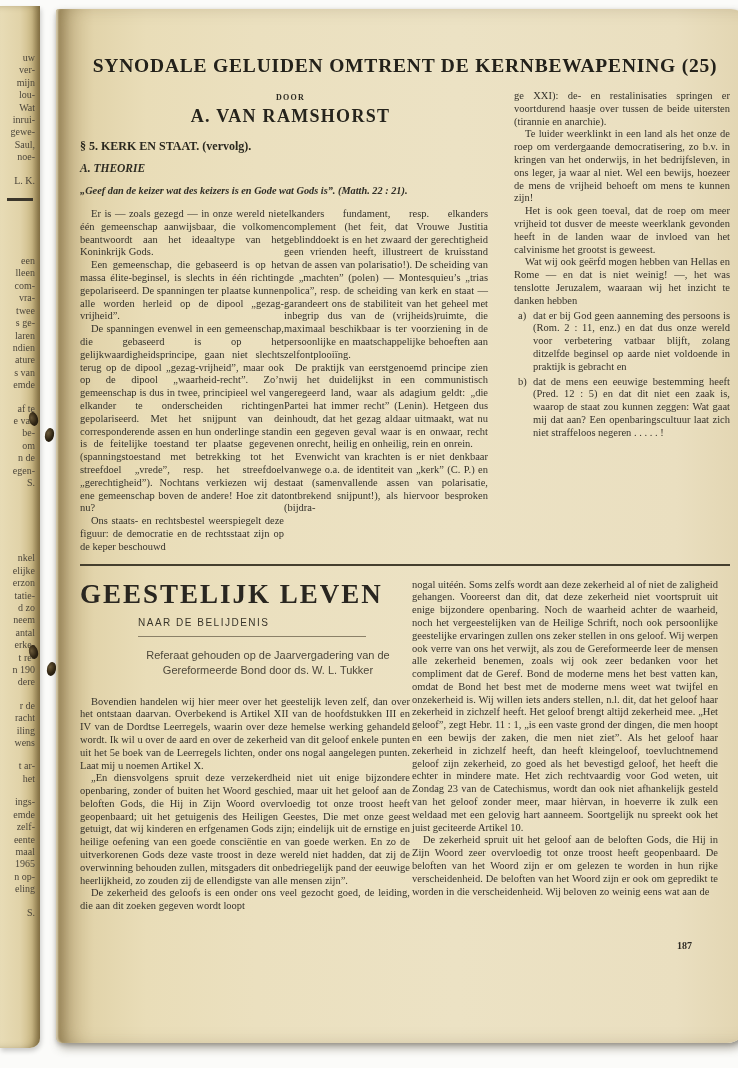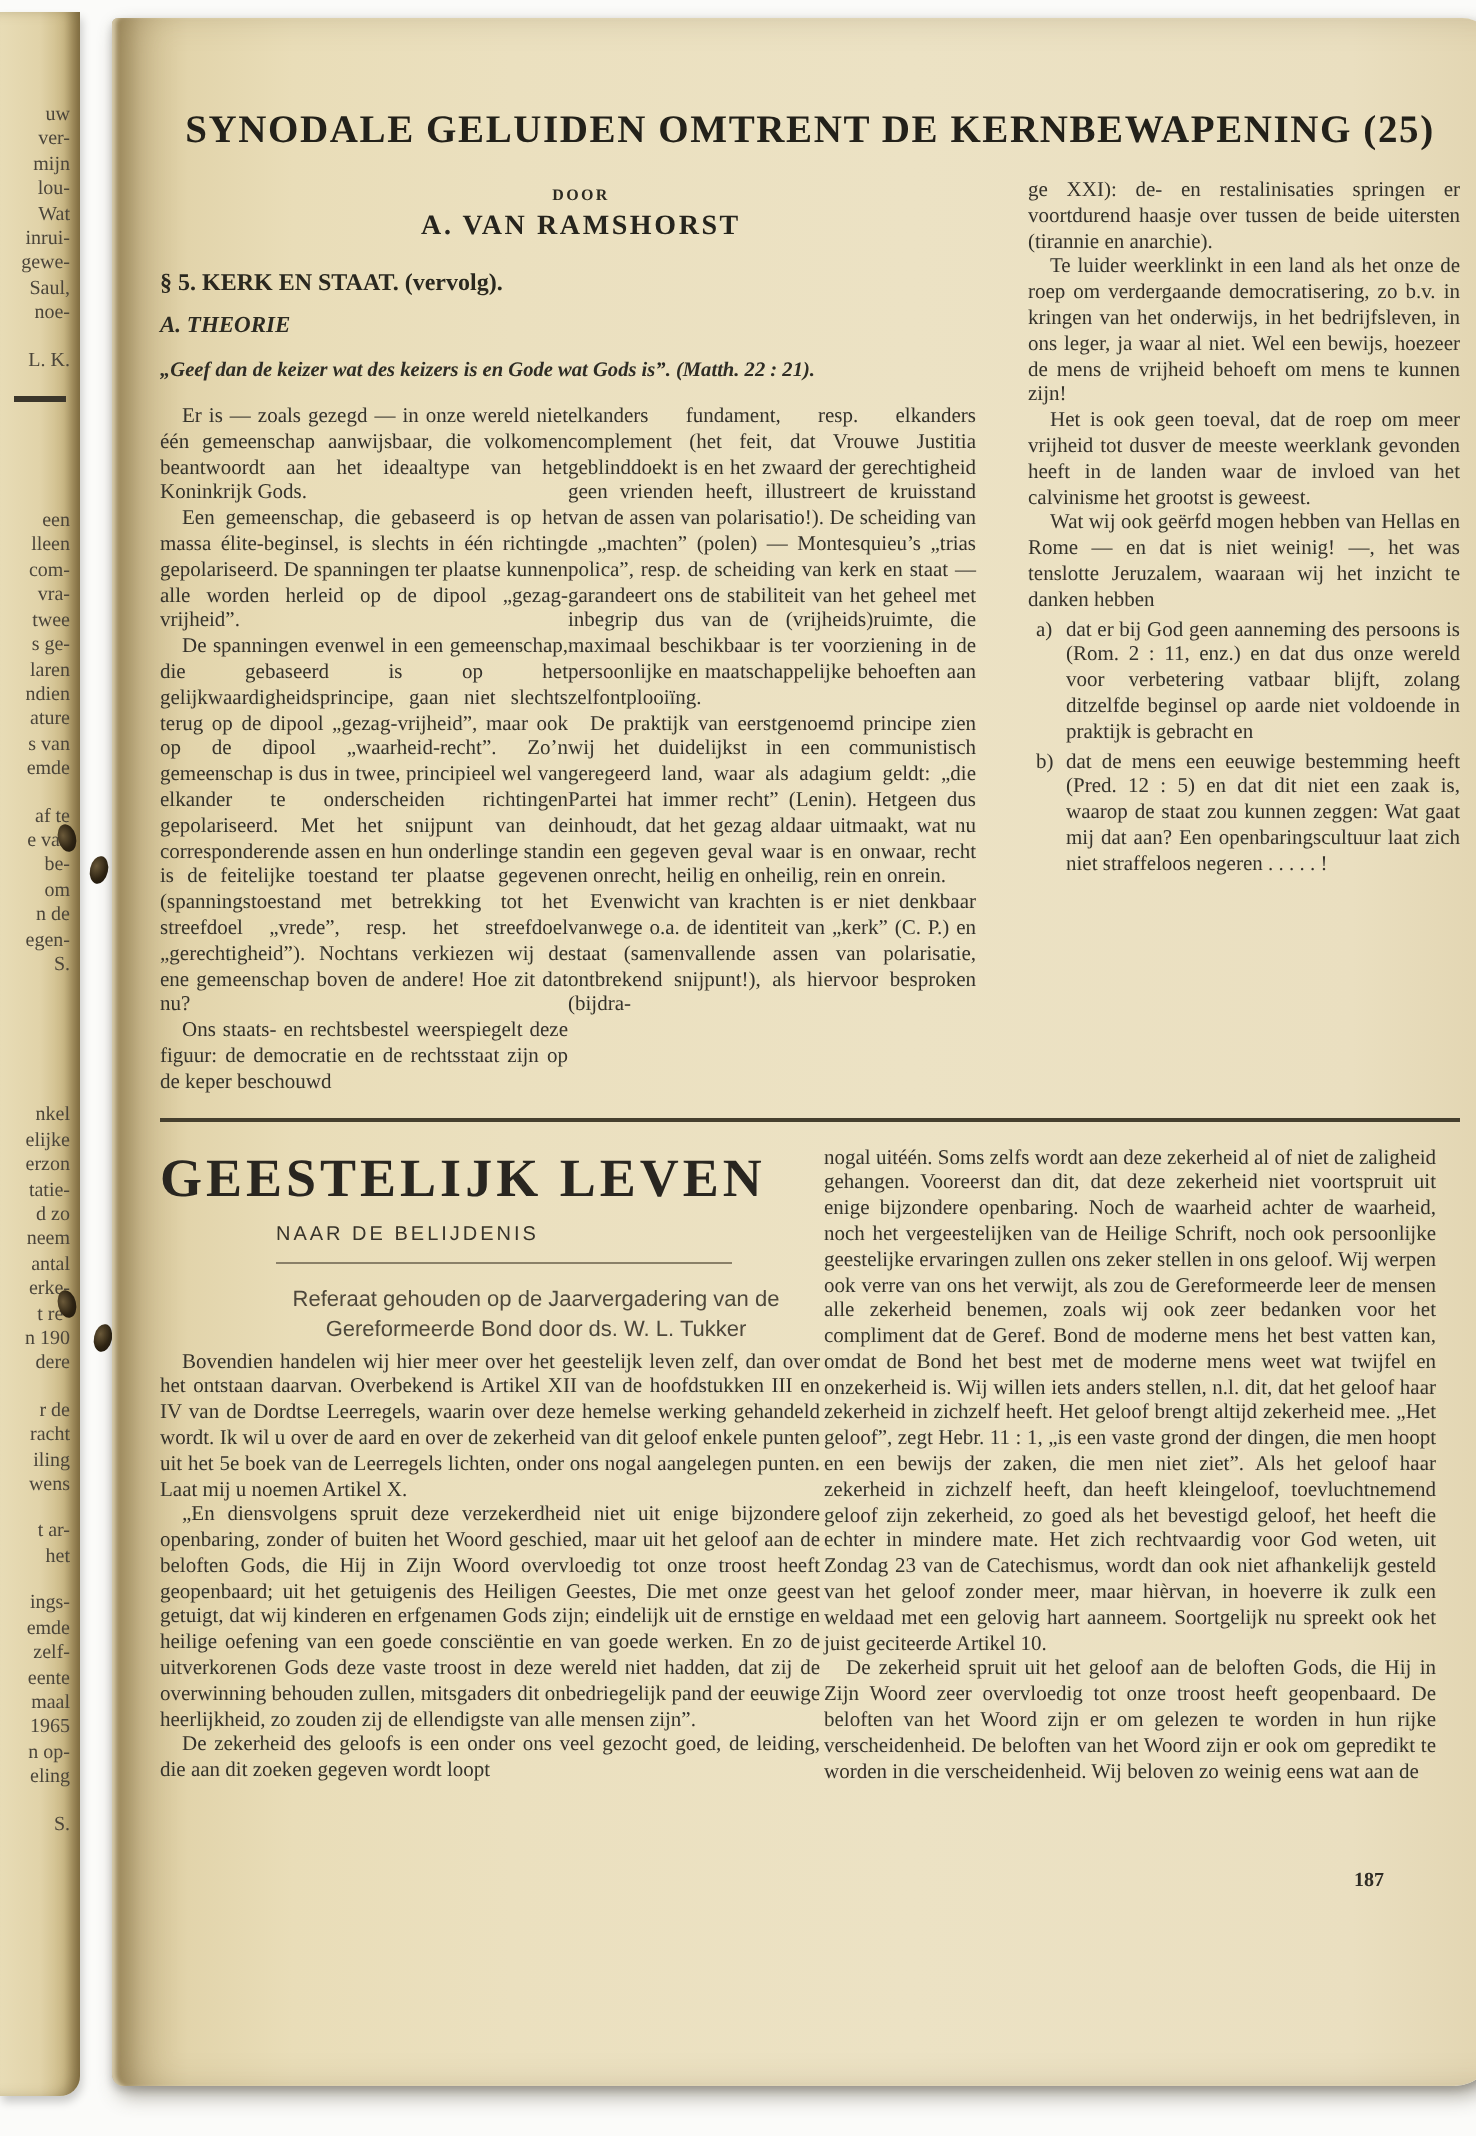--- a/index.html
+++ b/index.html
@@ -38,21 +38,21 @@
 
   .a1-title{
     text-align:center;white-space:nowrap;
     font-size:19.5px;font-weight:bold;letter-spacing:.8px;color:#23211a;
   }
   .a1-row{display:flex;gap:13px;margin-top:13px;}
   .a1-left{width:421px;flex:none;}
   .a1-col3{width:216px;flex:none;}
 
   .byline-door{text-align:center;font-size:8px;font-weight:bold;letter-spacing:1.2px;margin-top:3px;color:#2c2a22;}
-  .byline-author{text-align:center;font-size:14px;font-weight:bold;letter-spacing:1.3px;margin-top:4px;color:#26241d;}
+  .byline-author{text-align:center;font-size:18px;font-weight:bold;letter-spacing:1.3px;margin-top:4px;color:#26241d;}
   .section-heading{font-size:12px;font-weight:bold;margin-top:12px;color:#2a281f;}
   .sub-heading{font-size:11.5px;font-weight:600;font-style:italic;margin-top:8px;color:#2d2b22;}
   .quote{font-size:10.3px;font-style:italic;font-weight:600;margin-top:11px;white-space:nowrap;color:#2f2d25;}
 
   .a1-cols{display:flex;margin-top:12px;}
   .a1-col{width:204px;flex:none;}
 
   .body-p{margin:0;font-size:10.5px;line-height:12.8px;text-align:justify;text-indent:11px;color:#35322b;}
   .body-p.noindent{text-indent:0;}
 
@@ -67,21 +67,21 @@
   .a2-left{width:330px;flex:none;}
   .a2-right{width:306px;flex:none;}
   .a2-title{font-size:27px;font-weight:bold;letter-spacing:2px;white-space:nowrap;color:#292620;}
   .a2-subtitle{font-family:"Liberation Sans","DejaVu Sans",sans-serif;font-size:10px;font-weight:normal;letter-spacing:1.5px;margin:7px 0 0 58px;color:#38342a;}
   .a2-rule{height:1px;background:#8a8068;width:228px;margin:8px 0 0 58px;}
   .a2-credit{
     font-family:"Liberation Sans","DejaVu Sans",sans-serif;
     font-size:11px;line-height:15px;color:#4d473b;
     margin:11px 0 0 62px;width:252px;text-align:center;
   }
-  .a2-paras{margin-top:3px;}
+  .a2-paras{margin-top:18px;}
   .page-num{font-size:10px;font-weight:bold;text-align:right;margin-top:42px;padding-right:26px;color:#2e2b24;}
 
   
   .staple{
     position:absolute;width:9px;height:14px;border-radius:50%;
     background:radial-gradient(ellipse at 32% 38%,#6b5a3a 0%,#2e2413 55%,#17110a 100%);
   }
   .s1a{left:29px;top:412px;transform:rotate(-14deg);}
   .s1b{left:45px;top:428px;transform:rotate(12deg);}
   .s2a{left:29px;top:645px;transform:rotate(-14deg);}

